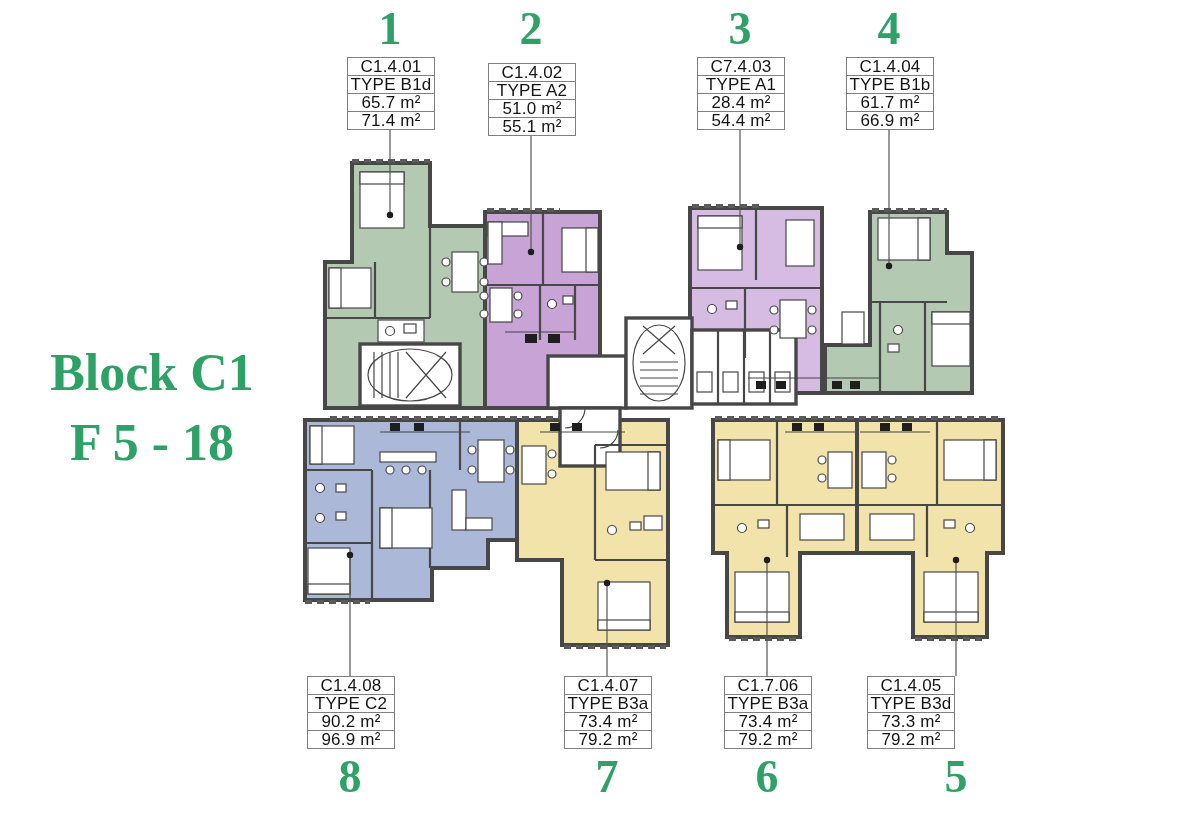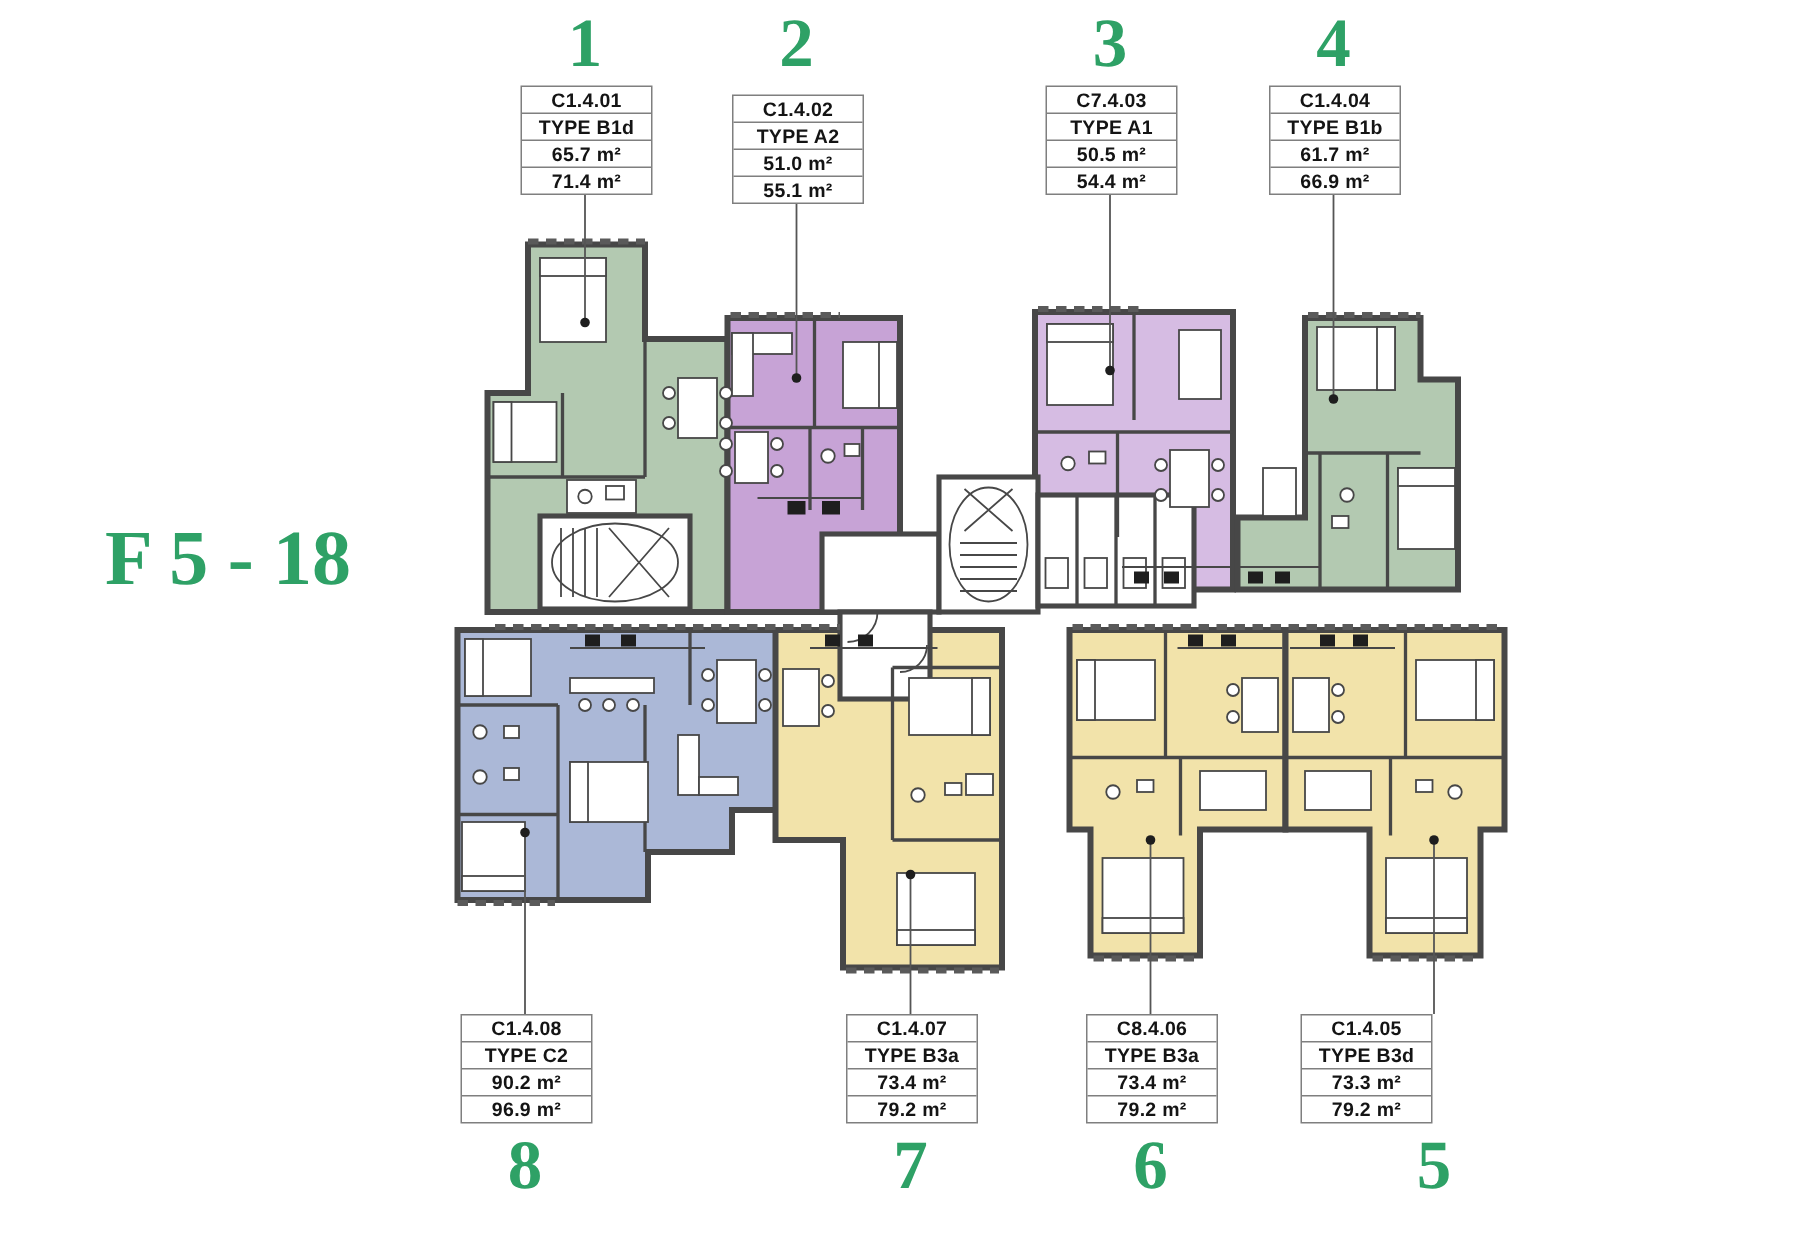--- a/index.html
+++ b/index.html
@@ -19,35 +19,36 @@
   .thin{stroke:var(--wall);stroke-width:1.2;fill:none;}
   .furn{fill:#ffffff;stroke:var(--wall);stroke-width:1.2;}
   .dark{fill:#1e1e1e;stroke:none;}
   .balc{stroke:#5a5a5a;stroke-width:4;stroke-dasharray:7 5;fill:none;}
   .leaderline{stroke:var(--leader);stroke-width:1.2;fill:none;}
   .leaderdot{fill:#1e1e1e;stroke:none;}
   
   .ibox{position:absolute;width:86px;background:#fff;border:1px solid var(--boxborder);}
   .ibox .cell{height:17px;border-bottom:1px solid var(--boxborder);display:flex;
               align-items:center;justify-content:center;
-              font-weight:700;font-size:13px;color:#141414;letter-spacing:.2px;}
+              font-weight:400;font-size:17px;color:#141414;letter-spacing:.2px;}
   .ibox .cell:last-child{border-bottom:none;}
   .unum{position:absolute;width:86px;text-align:center;color:var(--accent);
         font-family:"Liberation Serif",serif;font-weight:700;font-size:46px;line-height:50px;}
   .ptitle{position:absolute;left:8px;top:338px;width:288px;text-align:center;
           color:var(--accent);font-family:"Liberation Serif",serif;font-weight:700;
           font-size:52px;line-height:70px;}
   .ptitle span{display:block;}
 </style>
 </head>
 <body>
 
 <div class="canvas">
 
   <div class="ptitle">
+    <span>Block C1</span>
     <span>F 5 - 18</span>
   </div>
 
   <svg class="plan" width="1200" height="836" viewBox="0 0 1200 836">
 
     <g>
       <polygon class="unit" points="352,163 430,163 430,226 485,226 485,408 325,408 325,262 352,262" fill="#B3C9B1"></polygon>
       <polygon class="unit" points="485,212 600,212 600,408 485,408" fill="#C7A3D6"></polygon>
       <polygon class="unit" points="690,208 822,208 822,393 745,393 745,358 690,358" fill="#D6BCE3"></polygon>
       <polygon class="unit" points="870,212 947,212 947,253 972,253 972,393 825,393 825,345 870,345" fill="#B3C9B1"></polygon>
@@ -270,21 +271,21 @@
   </div>
   <div class="ibox" style="left:488px;top:63px">
     <div class="cell">C1.4.02</div>
     <div class="cell">TYPE A2</div>
     <div class="cell">51.0 m²</div>
     <div class="cell">55.1 m²</div>
   </div>
   <div class="ibox" style="left:697px;top:57px">
     <div class="cell">C7.4.03</div>
     <div class="cell">TYPE A1</div>
-    <div class="cell">50.5 m²</div>
+    <div class="cell">28.4 m²</div>
     <div class="cell">54.4 m²</div>
   </div>
   <div class="ibox" style="left:846px;top:57px">
     <div class="cell">C1.4.04</div>
     <div class="cell">TYPE B1b</div>
     <div class="cell">61.7 m²</div>
     <div class="cell">66.9 m²</div>
   </div>
 
   <div class="ibox" style="left:307px;top:676px">
@@ -293,21 +294,21 @@
     <div class="cell">90.2 m²</div>
     <div class="cell">96.9 m²</div>
   </div>
   <div class="ibox" style="left:564px;top:676px">
     <div class="cell">C1.4.07</div>
     <div class="cell">TYPE B3a</div>
     <div class="cell">73.4 m²</div>
     <div class="cell">79.2 m²</div>
   </div>
   <div class="ibox" style="left:724px;top:676px">
-    <div class="cell">C8.4.06</div>
+    <div class="cell">C1.7.06</div>
     <div class="cell">TYPE B3a</div>
     <div class="cell">73.4 m²</div>
     <div class="cell">79.2 m²</div>
   </div>
   <div class="ibox" style="left:867px;top:676px">
     <div class="cell">C1.4.05</div>
     <div class="cell">TYPE B3d</div>
     <div class="cell">73.3 m²</div>
     <div class="cell">79.2 m²</div>
   </div>

